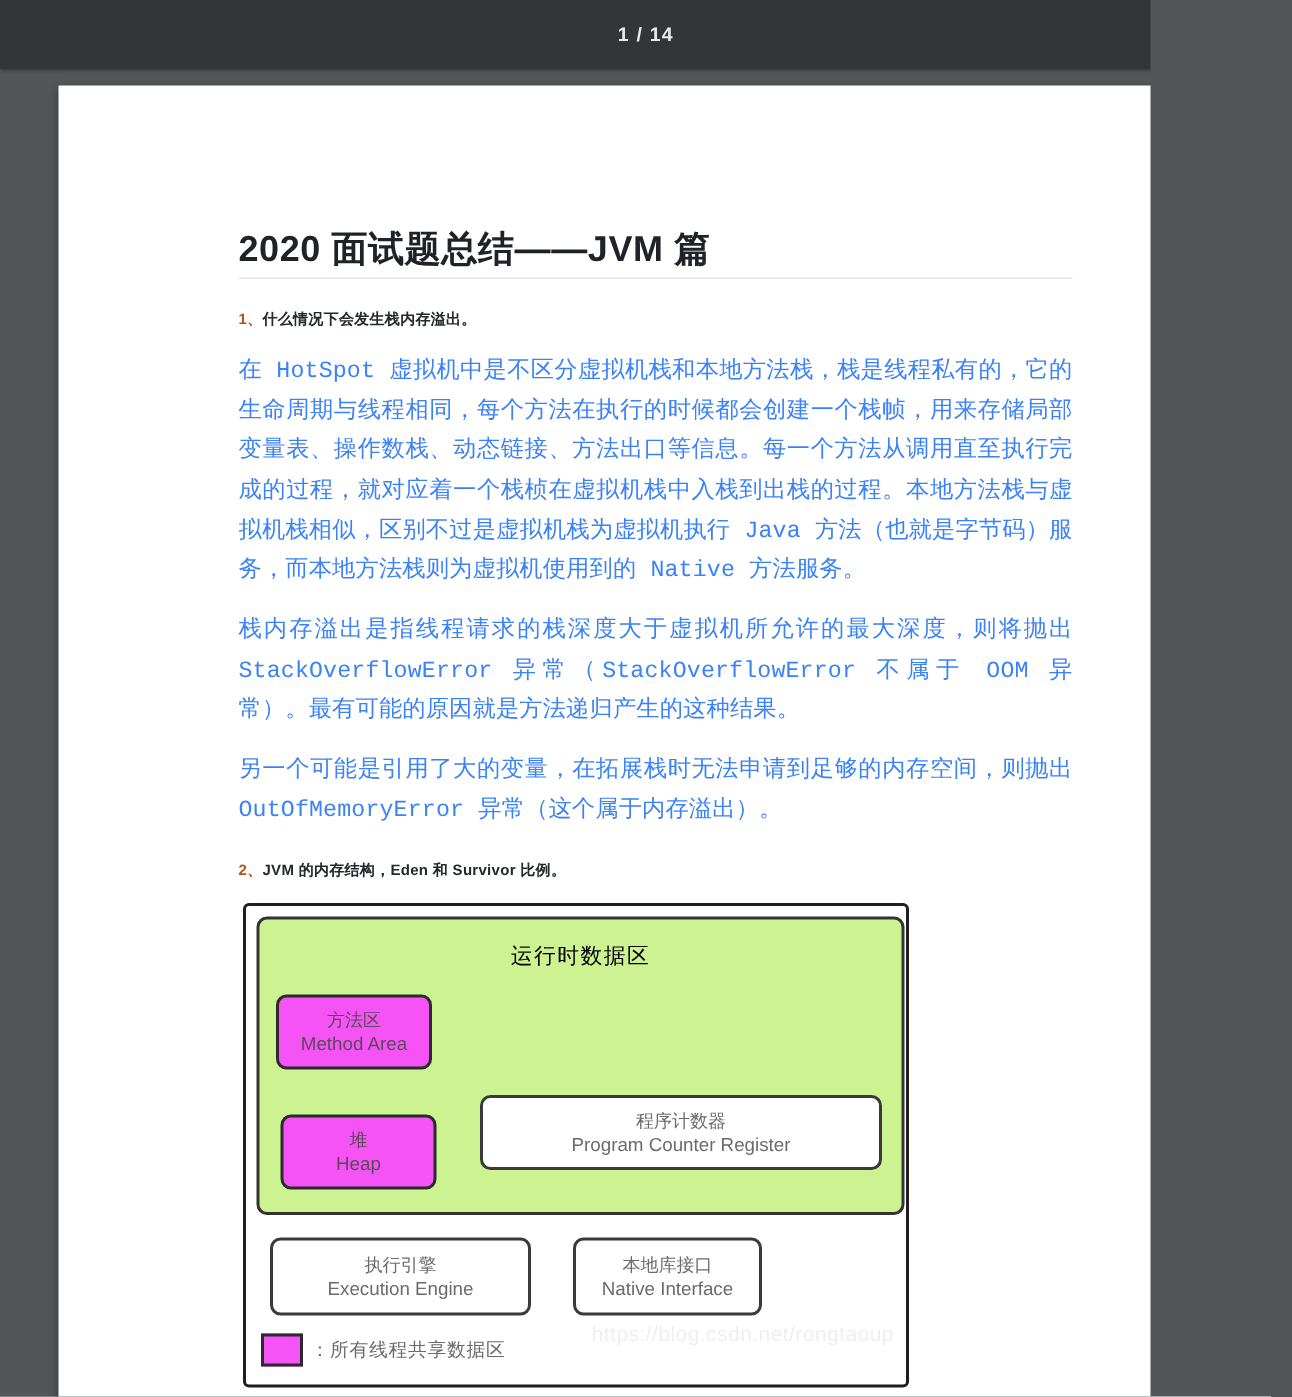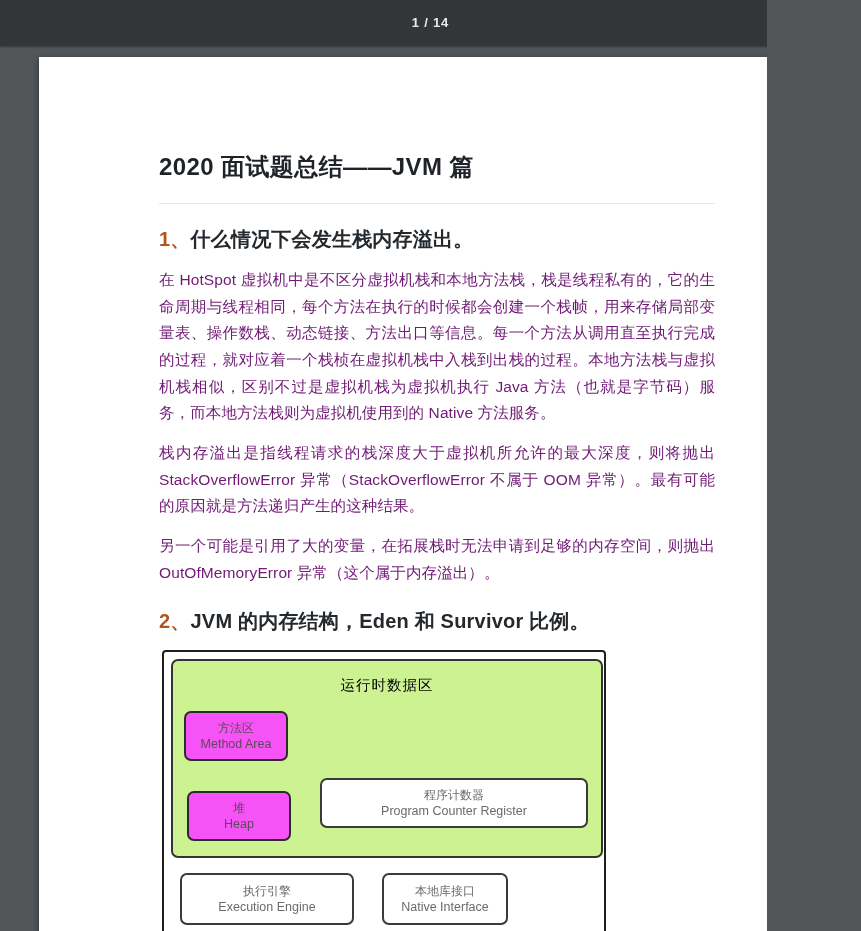--- a/index.html
+++ b/index.html
@@ -64,37 +64,37 @@
 
   
   .doc-title {
     font-family: "Liberation Sans", "DejaVu Sans", sans-serif;
     font-size: 24px;
     font-weight: bold;
     color: #1f2329;
     letter-spacing: 0.4px;
     margin: 0 0 13px 0;
     line-height: 1.25;
-    padding-bottom: 21px;
+    padding-bottom: 3px;
     border-bottom: 1px solid #e6e6e6;
   }
   .qheading {
     font-family: "Liberation Sans", "DejaVu Sans", sans-serif;
-    font-size: 20px;
+    font-size: 10px;
     font-weight: bold;
     color: #24292e;
     margin: 20px 0 13px 0;
     line-height: 1.5;
     letter-spacing: 0.2px;
   }
   .qheading .qnum { color: #b3541e; }
   p.para {
-    font-family: Liberation Sans, sans-serif;
+    font-family: Liberation Mono, monospace;
     font-size: 15.5px;
-    color: #701a75;
+    color: #3b82f6;
     line-height: 1.72;
     margin: 0 0 13px 0;
     text-align: justify;
     letter-spacing: 0.1px;
   }
   p.para.last { margin-bottom: 0; }
 
   
   .figure {
     position: relative;

